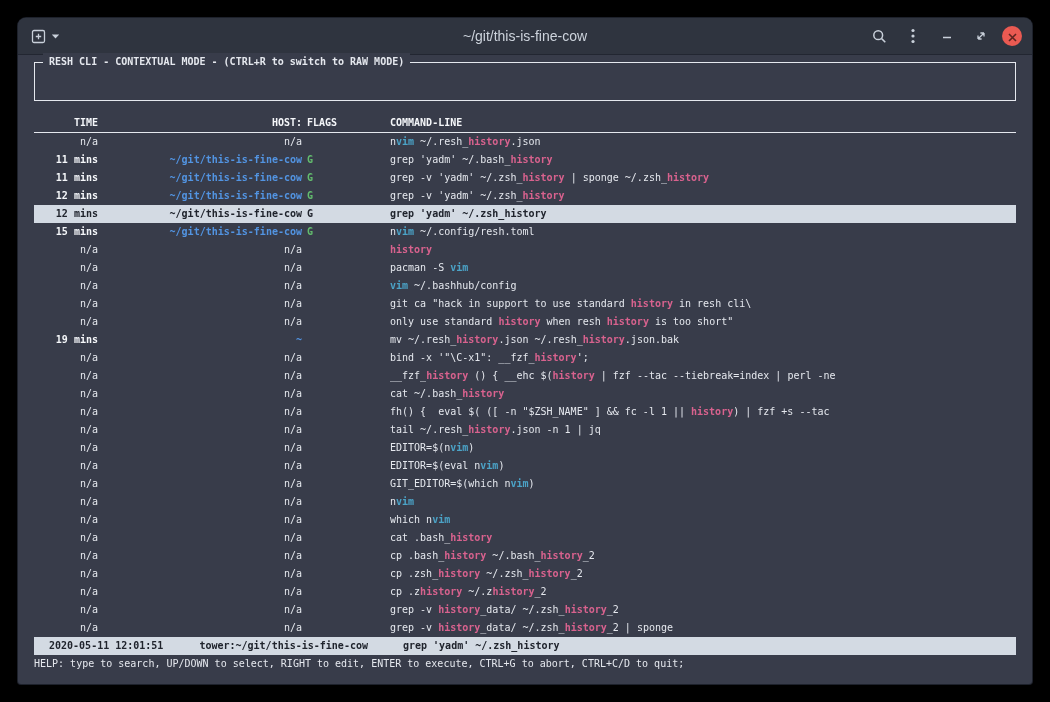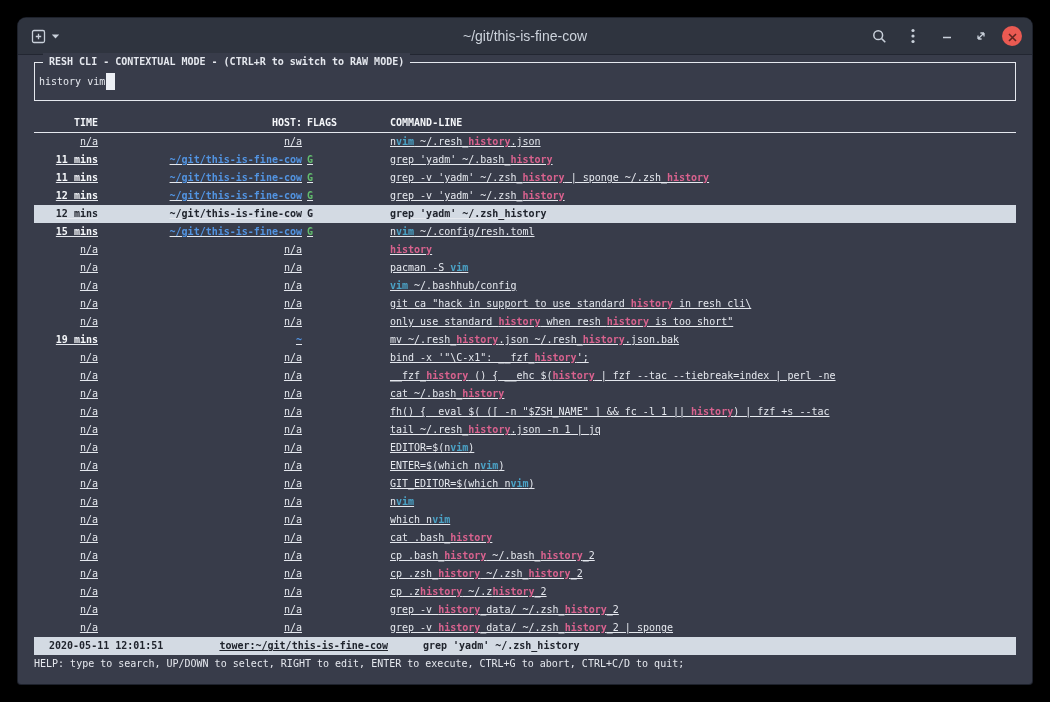--- a/index.html
+++ b/index.html
@@ -32,40 +32,40 @@
   .terminal{padding:0 16px;font-size:10px;line-height:18px;color:var(--fg);}
   .search-box{margin-top:7px;margin-bottom:13px;position:relative;height:39px;
               border:1px solid var(--box-border);display:flex;align-items:center;padding:0 4px;}
   .box-label{position:absolute;top:-10px;left:8px;background:var(--terminal-bg);
              padding:0 6px;font-weight:bold;white-space:pre;color:var(--fg);}
   .query-line{display:flex;align-items:center;white-space:pre;width:100%;}
   .cursor{display:inline-block;width:9px;height:17px;background:var(--cursor);margin-left:1px;}
   
   .header-row{display:flex;height:19px;font-weight:bold;border-bottom:1px solid var(--fg);
               white-space:pre;color:var(--fg-bright);}
-  .row{display:flex;height:18px;white-space:pre;overflow:hidden;text-decoration:underline;}
+  .row{display:flex;height:18px;white-space:pre;overflow:hidden;}
   .col{flex:none;overflow:hidden;}
   .col.time{width:64px;text-align:right;}
   .col.host{width:204px;text-align:right;}
   .col.flags{width:44px;padding-left:5px;color:var(--green);font-weight:bold;}
   .col.cmd{flex:1 1 auto;min-width:0;padding-left:44px;}
   .header-row .col.host{display:flex;justify-content:space-between;flex-direction:column;}
   .time.known{color:var(--fg-bright);font-weight:bold;}
   .time.na{color:var(--fg);}
   .host.dir{color:var(--blue);font-weight:bold;}
   .host.na{color:var(--fg);}
   .sg-d{color:var(--fg);}
   .sg-h{color:var(--pink);font-weight:bold;}
   .sg-v{color:var(--cyan);font-weight:bold;}
   .row.selected{background:var(--sel-bg);}
   .row.selected .col, .row.selected span{color:var(--sel-fg) !important;font-weight:bold;}
   
   .status-bar{height:18px;background:var(--status-bg);color:var(--status-fg);
               font-weight:bold;display:flex;white-space:pre;padding-left:15px;overflow:hidden;}
-  .status-host{margin-left:56px;text-decoration:underline;} .status-cmd{margin-left:35px;}
+  .status-host{margin-left:36px;} .status-cmd{margin-left:35px;}
   .help-line{height:18px;white-space:pre;color:var(--fg);overflow:hidden;}
 </style>
 </head>
 <body>
 
 <div class="window">
 
   <div class="titlebar">
     <div class="tb-left">
       <div class="tb-btn">
@@ -124,24 +124,20 @@
           </svg>
         </span>
       </div>
     </div>
   </div>
 
   <div class="terminal">
 
     <div class="search-box">
       <div class="box-label">RESH CLI - CONTEXTUAL MODE - (CTRL+R to switch to RAW MODE)</div>
-      <div class="query-line" role="textbox">
-        <span>history vim</span>
-        <span class="cursor"></span>
-      </div>
     </div>
 
     <div class="header-row">
       <span class="col time">TIME</span>
       <span class="col host">
         <span>HOST:</span>
         <span>DIRECTORY</span>
       </span>
       <span class="col flags" style="color:var(--fg-bright);">FLAGS</span>
       <span class="col cmd">COMMAND-LINE</span>
@@ -159,21 +155,21 @@
         <div class="row"><span class="col time na">n/a</span><span class="col host na">n/a</span><span class="col flags"></span><span class="col cmd"><span class="sg-v">vim</span><span class="sg-d"> ~/.bashhub/config</span></span></div>
         <div class="row"><span class="col time na">n/a</span><span class="col host na">n/a</span><span class="col flags"></span><span class="col cmd"><span class="sg-d">git ca "hack in support to use standard </span><span class="sg-h">history</span><span class="sg-d"> in resh cli\</span></span></div>
         <div class="row"><span class="col time na">n/a</span><span class="col host na">n/a</span><span class="col flags"></span><span class="col cmd"><span class="sg-d">only use standard </span><span class="sg-h">history</span><span class="sg-d"> when resh </span><span class="sg-h">history</span><span class="sg-d"> is too short"</span></span></div>
         <div class="row"><span class="col time known">19 mins</span><span class="col host dir">~</span><span class="col flags"></span><span class="col cmd"><span class="sg-d">mv ~/.resh_</span><span class="sg-h">history</span><span class="sg-d">.json ~/.resh_</span><span class="sg-h">history</span><span class="sg-d">.json.bak</span></span></div>
         <div class="row"><span class="col time na">n/a</span><span class="col host na">n/a</span><span class="col flags"></span><span class="col cmd"><span class="sg-d">bind -x '"\C-x1": __fzf_</span><span class="sg-h">history</span><span class="sg-d">';</span></span></div>
         <div class="row"><span class="col time na">n/a</span><span class="col host na">n/a</span><span class="col flags"></span><span class="col cmd"><span class="sg-d">__fzf_</span><span class="sg-h">history</span><span class="sg-d"> () { __ehc $(</span><span class="sg-h">history</span><span class="sg-d"> | fzf --tac --tiebreak=index | perl -ne</span></span></div>
         <div class="row"><span class="col time na">n/a</span><span class="col host na">n/a</span><span class="col flags"></span><span class="col cmd"><span class="sg-d">cat ~/.bash_</span><span class="sg-h">history</span></span></div>
         <div class="row"><span class="col time na">n/a</span><span class="col host na">n/a</span><span class="col flags"></span><span class="col cmd"><span class="sg-d">fh() {  eval $( ([ -n "$ZSH_NAME" ] &amp;&amp; fc -l 1 || </span><span class="sg-h">history</span><span class="sg-d">) | fzf +s --tac</span></span></div>
         <div class="row"><span class="col time na">n/a</span><span class="col host na">n/a</span><span class="col flags"></span><span class="col cmd"><span class="sg-d">tail ~/.resh_</span><span class="sg-h">history</span><span class="sg-d">.json -n 1 | jq</span></span></div>
         <div class="row"><span class="col time na">n/a</span><span class="col host na">n/a</span><span class="col flags"></span><span class="col cmd"><span class="sg-d">EDITOR=$(n</span><span class="sg-v">vim</span><span class="sg-d">)</span></span></div>
-        <div class="row"><span class="col time na">n/a</span><span class="col host na">n/a</span><span class="col flags"></span><span class="col cmd"><span class="sg-d">ENTER=$(which n</span><span class="sg-v">vim</span><span class="sg-d">)</span></span></div>
+        <div class="row"><span class="col time na">n/a</span><span class="col host na">n/a</span><span class="col flags"></span><span class="col cmd"><span class="sg-d">EDITOR=$(eval n</span><span class="sg-v">vim</span><span class="sg-d">)</span></span></div>
         <div class="row"><span class="col time na">n/a</span><span class="col host na">n/a</span><span class="col flags"></span><span class="col cmd"><span class="sg-d">GIT_EDITOR=$(which n</span><span class="sg-v">vim</span><span class="sg-d">)</span></span></div>
         <div class="row"><span class="col time na">n/a</span><span class="col host na">n/a</span><span class="col flags"></span><span class="col cmd"><span class="sg-d">n</span><span class="sg-v">vim</span></span></div>
         <div class="row"><span class="col time na">n/a</span><span class="col host na">n/a</span><span class="col flags"></span><span class="col cmd"><span class="sg-d">which n</span><span class="sg-v">vim</span></span></div>
         <div class="row"><span class="col time na">n/a</span><span class="col host na">n/a</span><span class="col flags"></span><span class="col cmd"><span class="sg-d">cat .bash_</span><span class="sg-h">history</span></span></div>
         <div class="row"><span class="col time na">n/a</span><span class="col host na">n/a</span><span class="col flags"></span><span class="col cmd"><span class="sg-d">cp .bash_</span><span class="sg-h">history</span><span class="sg-d"> ~/.bash_</span><span class="sg-h">history</span><span class="sg-d">_2</span></span></div>
         <div class="row"><span class="col time na">n/a</span><span class="col host na">n/a</span><span class="col flags"></span><span class="col cmd"><span class="sg-d">cp .zsh_</span><span class="sg-h">history</span><span class="sg-d"> ~/.zsh_</span><span class="sg-h">history</span><span class="sg-d">_2</span></span></div>
         <div class="row"><span class="col time na">n/a</span><span class="col host na">n/a</span><span class="col flags"></span><span class="col cmd"><span class="sg-d">cp .z</span><span class="sg-h">history</span><span class="sg-d"> ~/.z</span><span class="sg-h">history</span><span class="sg-d">_2</span></span></div>
         <div class="row"><span class="col time na">n/a</span><span class="col host na">n/a</span><span class="col flags"></span><span class="col cmd"><span class="sg-d">grep -v </span><span class="sg-h">history</span><span class="sg-d">_data/ ~/.zsh_</span><span class="sg-h">history</span><span class="sg-d">_2</span></span></div>
         <div class="row"><span class="col time na">n/a</span><span class="col host na">n/a</span><span class="col flags"></span><span class="col cmd"><span class="sg-d">grep -v </span><span class="sg-h">history</span><span class="sg-d">_data/ ~/.zsh_</span><span class="sg-h">history</span><span class="sg-d">_2 | sponge</span></span></div>
       </div>

